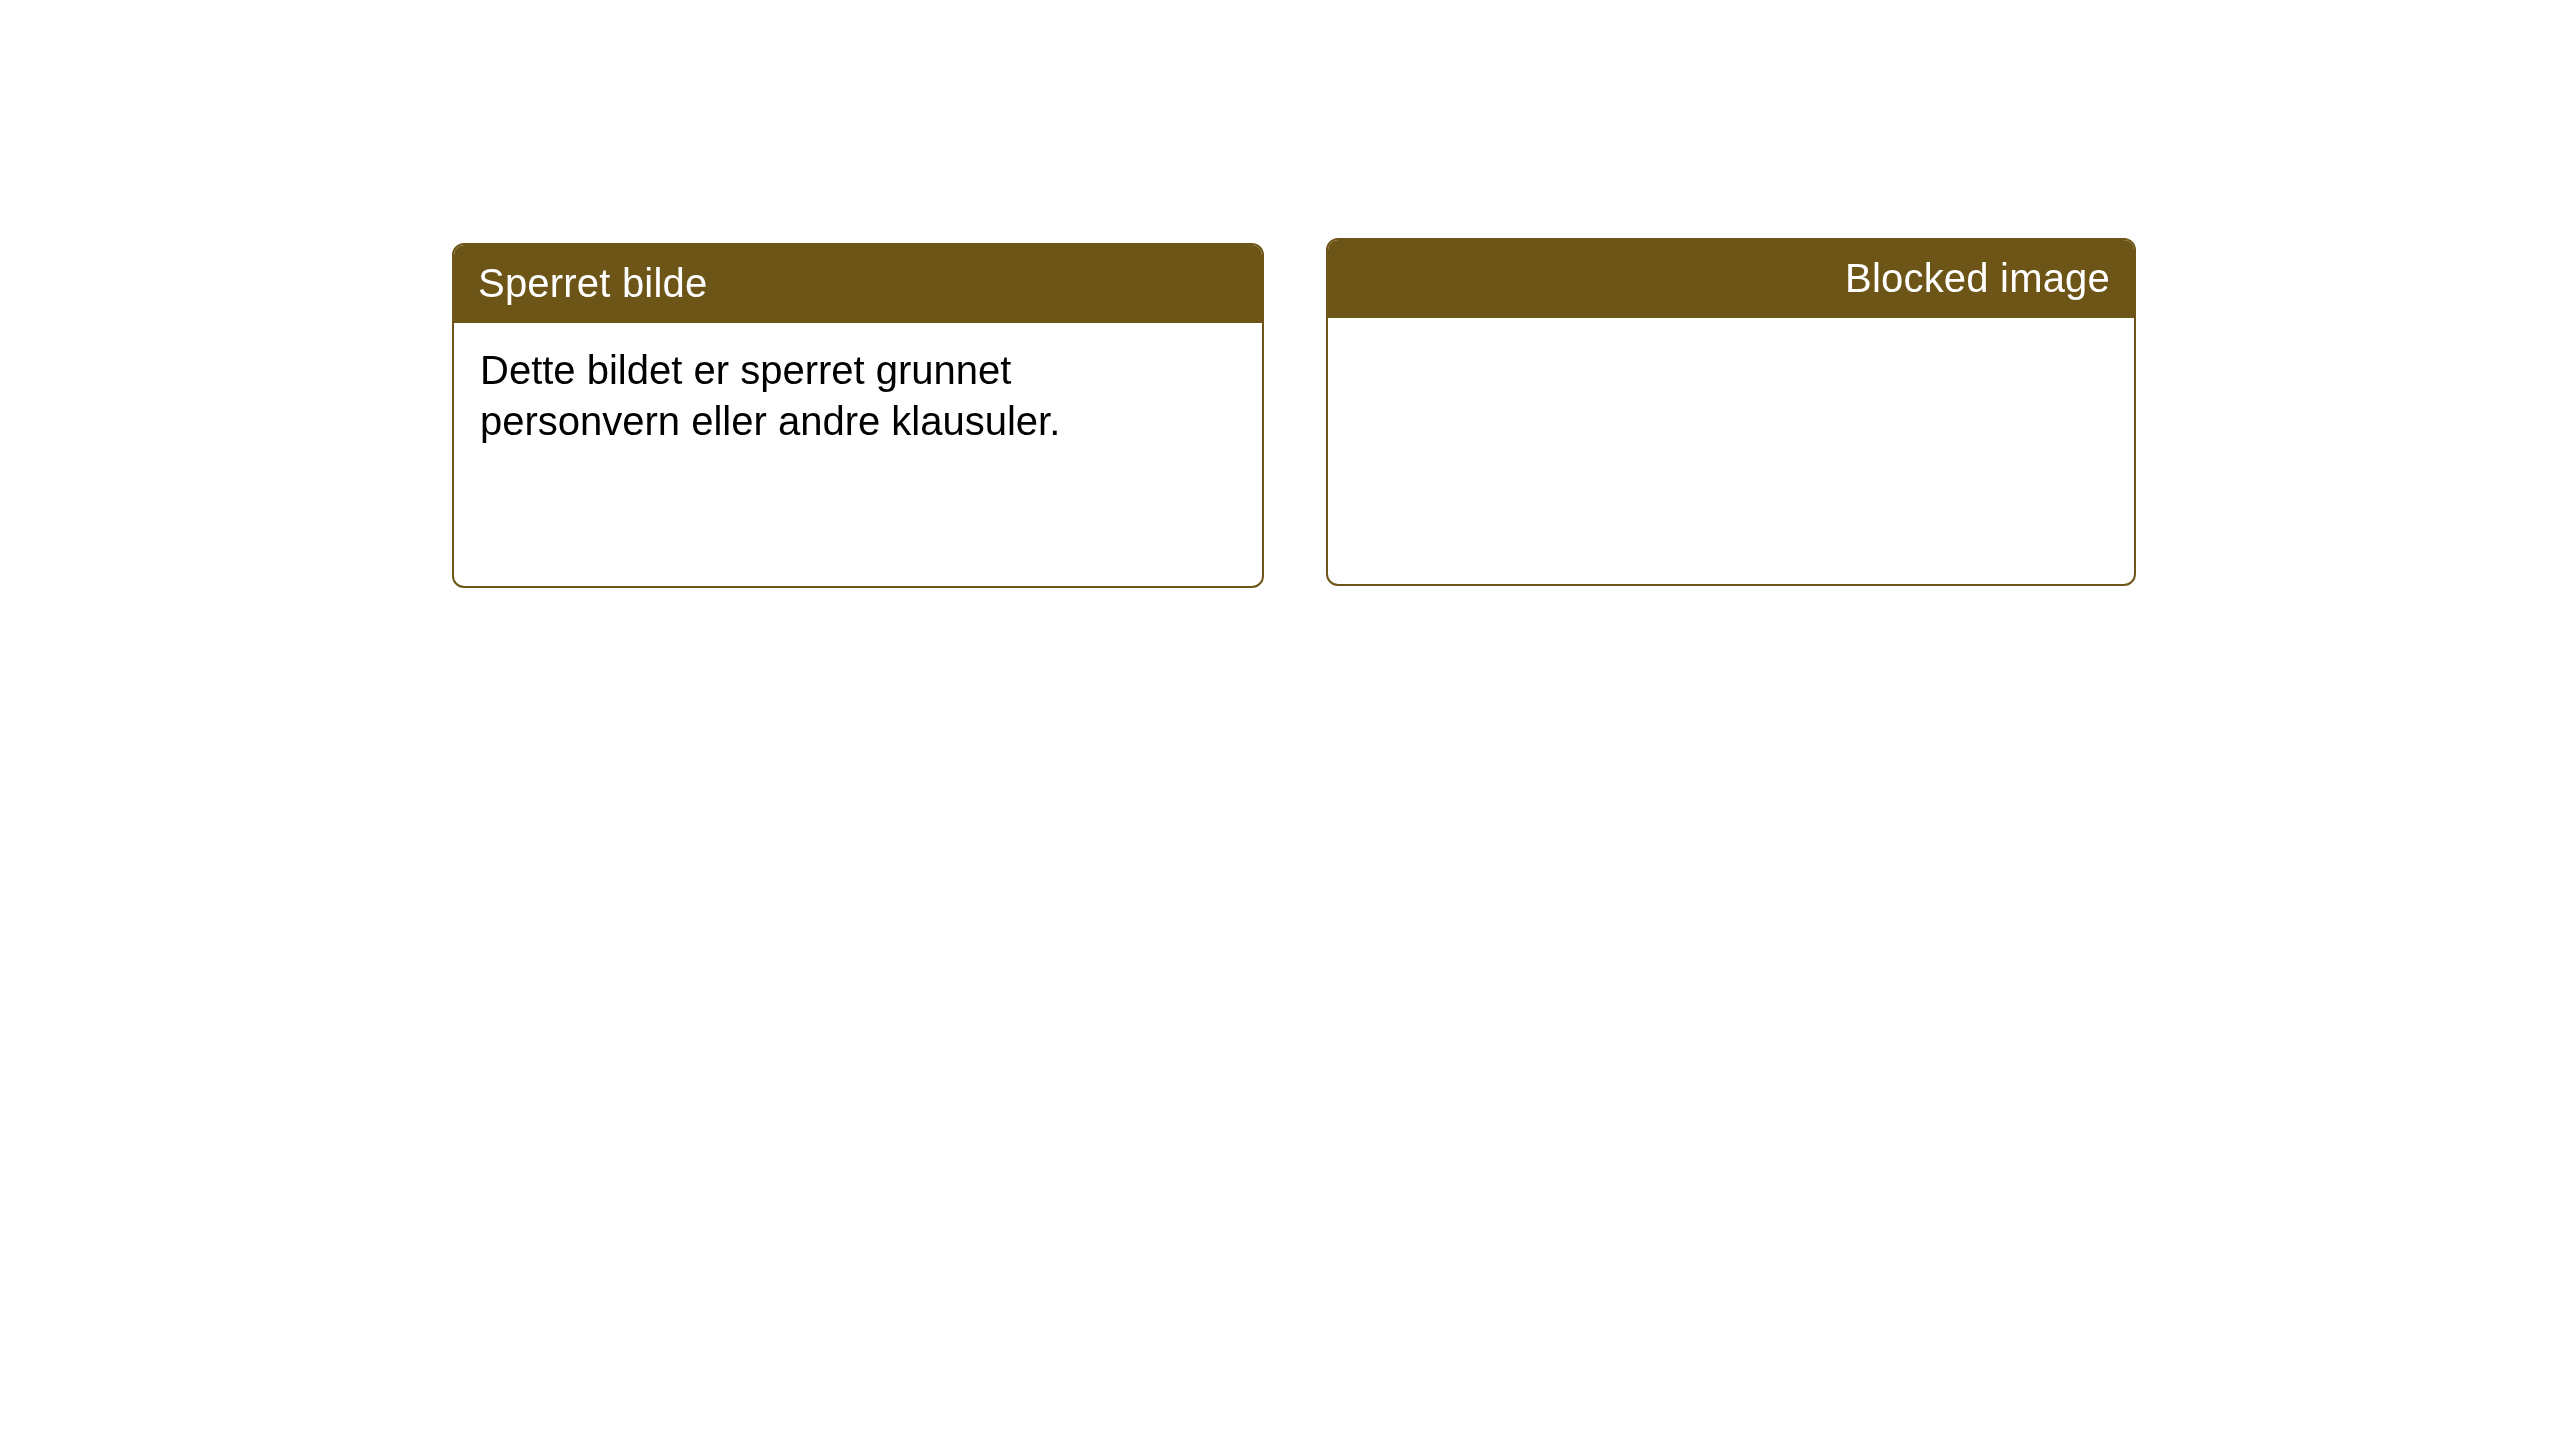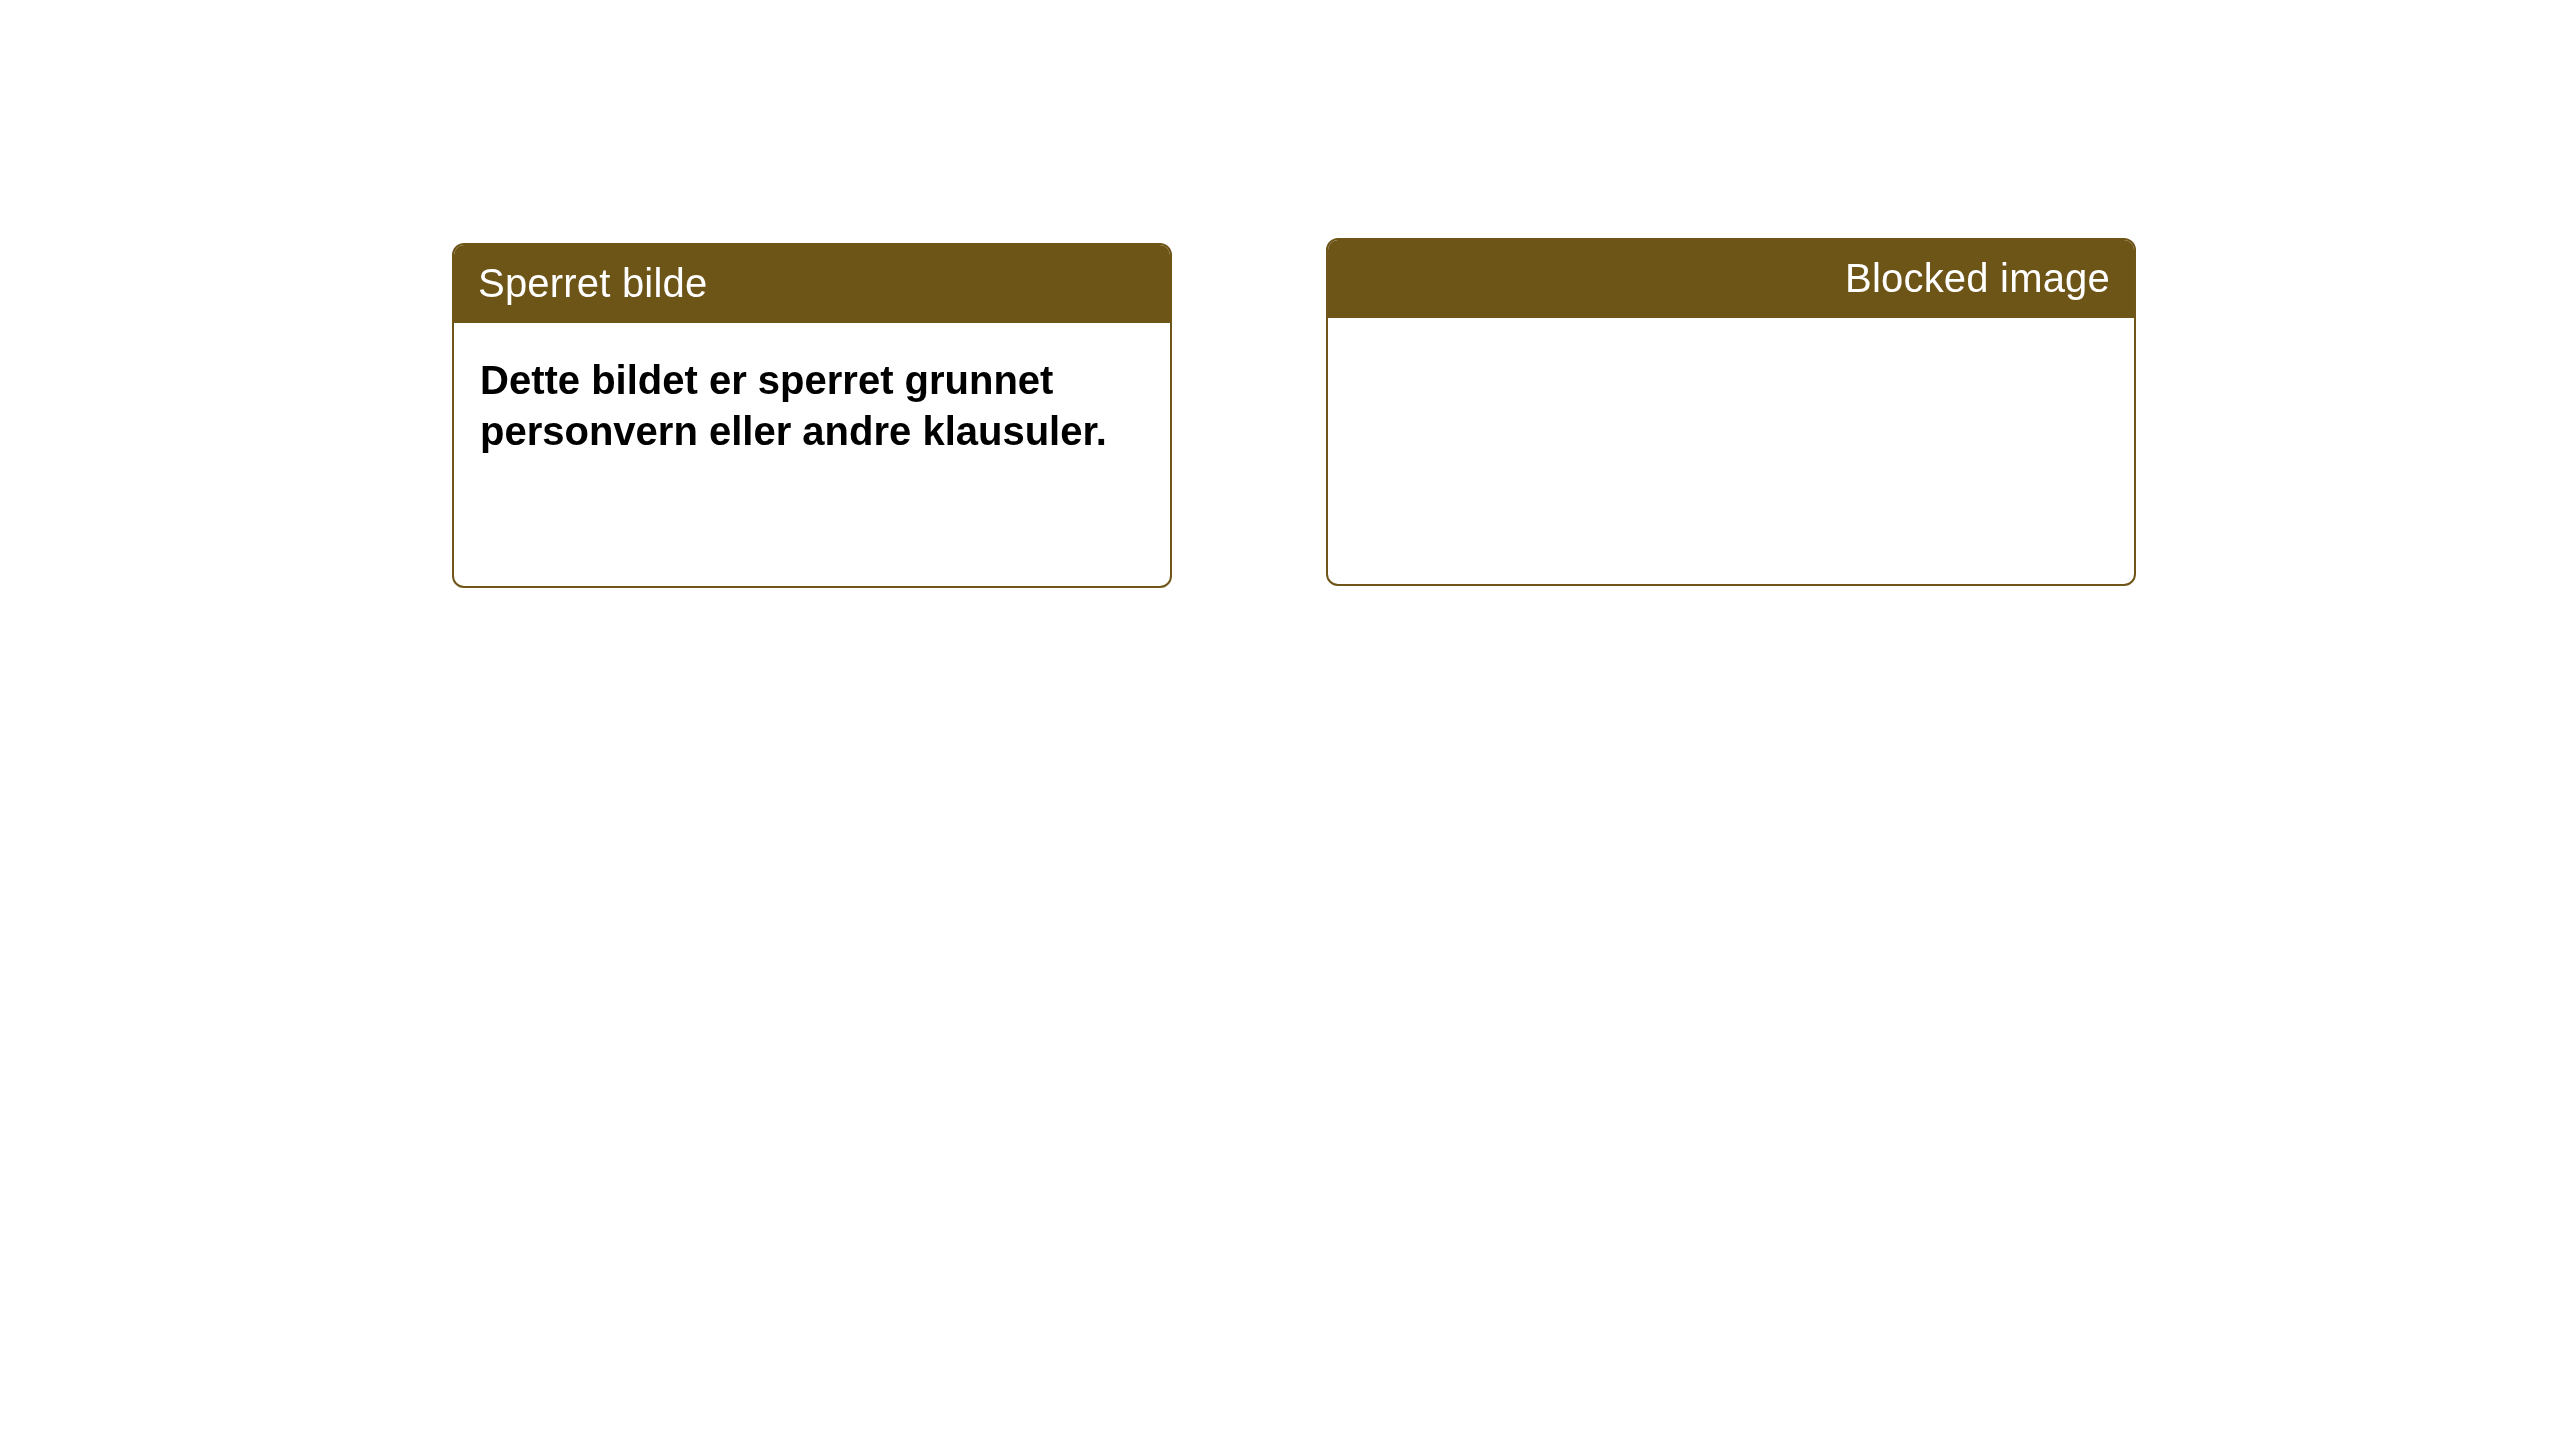--- a/index.html
+++ b/index.html
@@ -37,37 +37,36 @@
     color: #ffffff;
     font-size: 40px;
     line-height: 1;
     padding: 18px 24px 20px 24px;
     letter-spacing: 0.2px;
     white-space: nowrap;
   }
 
   .notice-card .card-body {
     box-sizing: border-box;
-    padding: 32px 26px 30px 26px;
+    padding: 22px 26px 30px 26px;
     color: #000000;
     font-size: 40px;
     line-height: 1.28;
-    font-weight: bold;
   }
 
   .notice-card .card-body p {
     margin: 0;
     white-space: pre-line;
   }
 
   
   #card-no {
     left: 452px;
     top: 243px;
-    width: 720px;
+    width: 812px;
     height: 345px;
   }
 
   
   #card-en {
     left: 1326px;
     top: 238px;
     width: 810px;
     height: 348px;
     text-align: right;

